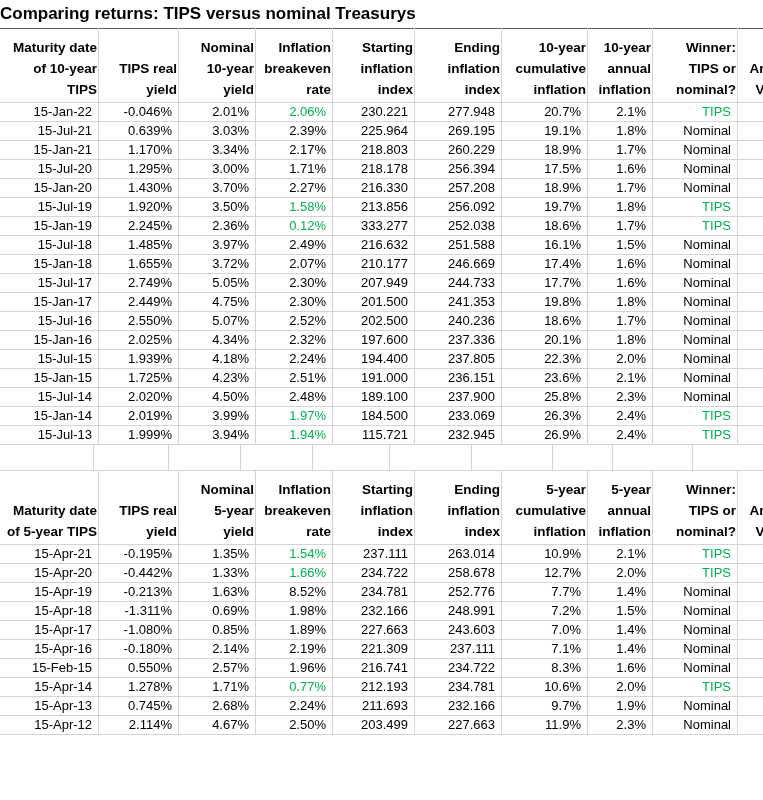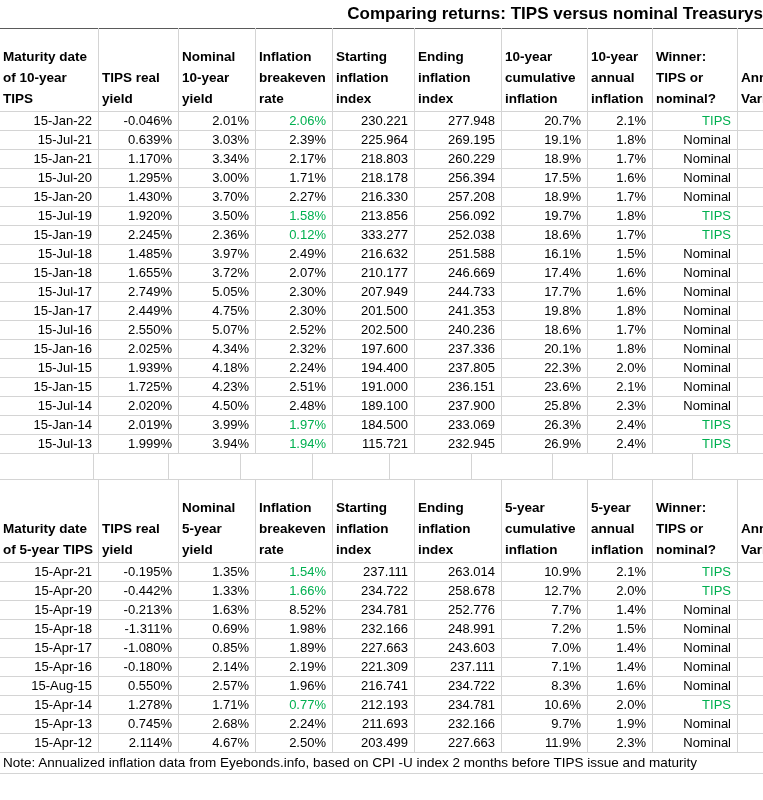--- a/index.html
+++ b/index.html
@@ -7,33 +7,33 @@
     --red:#C00000;
     --grid:#d4d4d4;
     --dark:#5a5a5a;
   }
   html,body{margin:0;padding:0;background:#ffffff;}
   .sheet{
     width:763px;height:800px;background:#fff;overflow:hidden;
     font-family:"Liberation Sans",sans-serif;color:#000;
   }
   .title{
-    height:28px;line-height:28px;text-align:right;
+    height:28px;line-height:28px;text-align:left;
     font-size:17px;font-weight:bold;white-space:nowrap;
   }
   table.grid{border-collapse:collapse;table-layout:fixed;width:763px;}
   .grid th,.grid td{
     border-right:1px solid var(--grid);
     border-bottom:1px solid var(--grid);
     overflow:hidden;
   }
   .grid th{
-    font-weight:bold;text-align:left;vertical-align:bottom;
+    font-weight:bold;text-align:right;vertical-align:bottom;
     white-space:pre-line;font-size:13.5px;line-height:21px;
-    padding:16px 1px 2px 3px;height:64px;
+    padding:7px 1px 2px 3px;height:64px;
   }
   .grid.first th{border-top:1px solid var(--dark);}
   .grid td{
     text-align:right;font-size:13px;white-space:nowrap;
     padding:0 6px 0 2px;height:18px;line-height:18px;
   }
   .grid th:nth-child(1){width:94px}
   .grid th:nth-child(2){width:75px}
   .grid th:nth-child(3){width:72px}
   .grid th:nth-child(4){width:72px}
@@ -426,21 +426,21 @@
           <td>2.14%</td>
           <td>2.19%</td>
           <td>221.309</td>
           <td>237.111</td>
           <td>7.1%</td>
           <td>1.4%</td>
           <td>Nominal</td>
           <td class="neg">-0.79%</td>
         </tr>
         <tr>
-          <td>15-Aug-15</td>
+          <td>15-Feb-15</td>
           <td>0.550%</td>
           <td>2.57%</td>
           <td>1.96%</td>
           <td>216.741</td>
           <td>234.722</td>
           <td>8.3%</td>
           <td>1.6%</td>
           <td>Nominal</td>
           <td class="neg">-0.36%</td>
         </tr>
@@ -477,15 +477,14 @@
           <td>227.663</td>
           <td>11.9%</td>
           <td>2.3%</td>
           <td>Nominal</td>
           <td class="neg">-0.20%</td>
         </tr>
       </tbody>
     </table>
 
   <div>
-    <div class="note-row vlines"><span>Note: Annualized inflation data from Eyebonds.info, based on CPI -U index 2 months before TIPS issue and maturity</span></div>
   </div>
 </div>
 
 </body></html>

